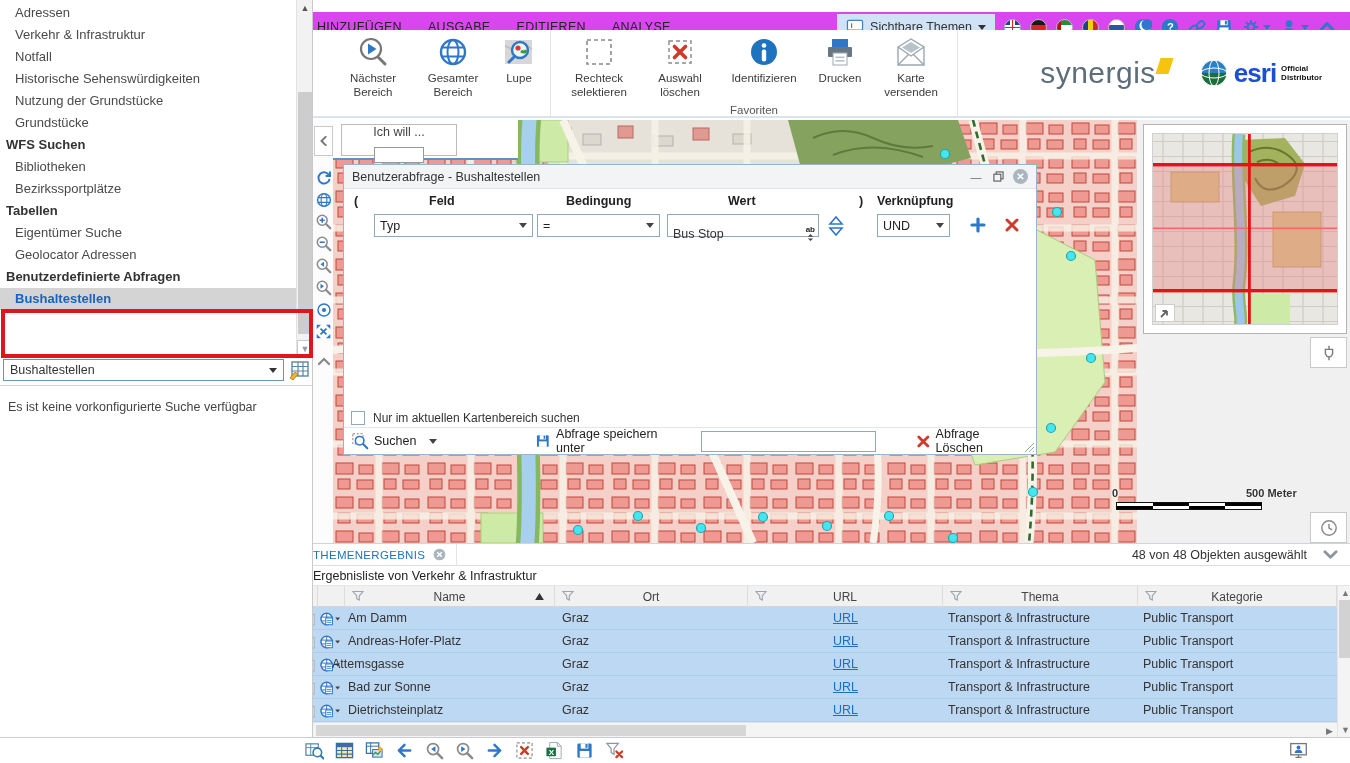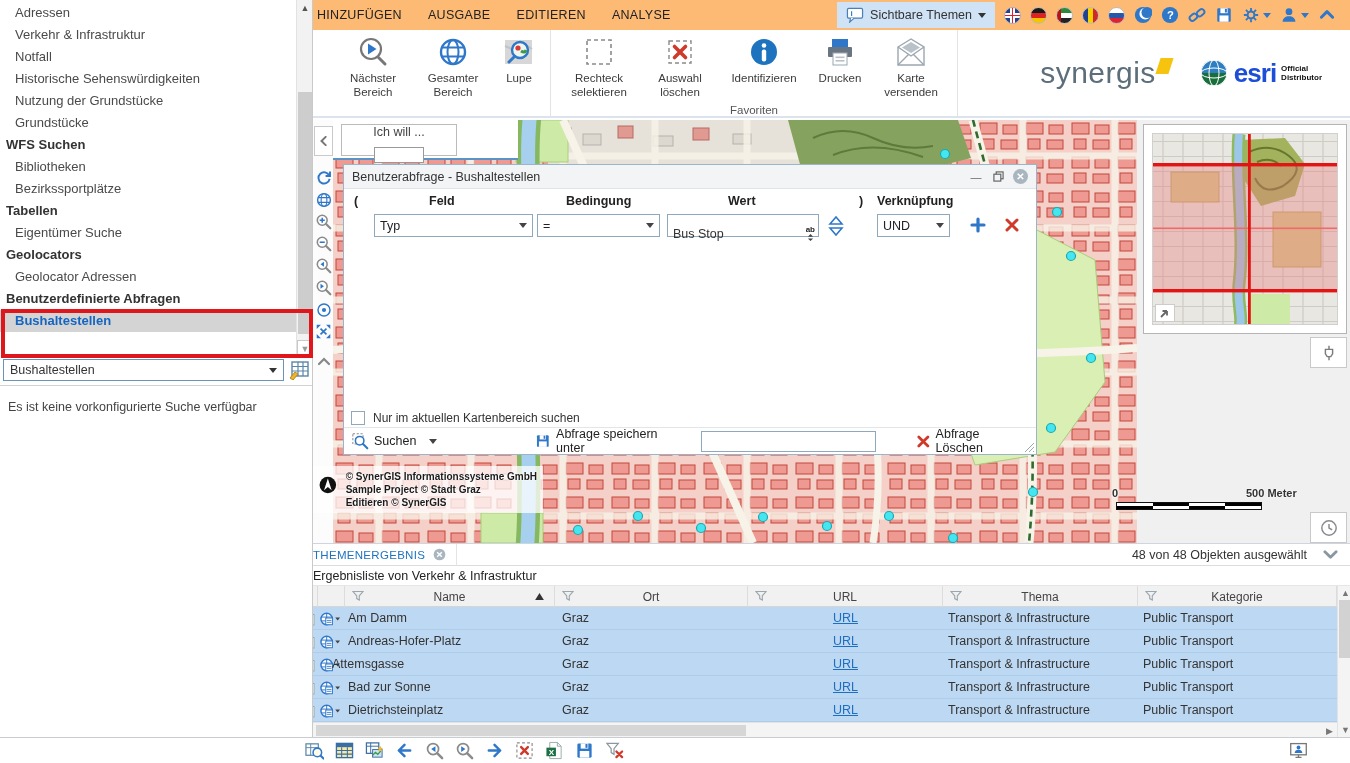--- a/index.html
+++ b/index.html
@@ -1,21 +1,21 @@
 <!DOCTYPE html>
 <html style="width:1350px;height:763px"><head>
 <meta charset="utf-8">
 <style>
   * { box-sizing: border-box; margin: 0; padding: 0; }
   html,body { width:1350px; height:763px; overflow:hidden; }
   body { font-family:"Liberation Sans", sans-serif; background:#fff; color:#333; }
   #app { position:relative; width:1350px; height:763px; background:#fff; }
 
   
-  #ribbon-tabs { position:absolute; left:300px; top:0; right:0; height:30px; background:#fdba74; display:flex; align-items:center;text-align:right; }
+  #ribbon-tabs { position:absolute; left:300px; top:12px; right:0; height:30px; background:#d946ef; display:flex; align-items:center;text-align:right; }
   #ribbon-tabs .tabs { display:flex; gap:26px; margin-left:17px; }
   .rtab { font-size:12.5px; color:#222; letter-spacing:.3px; cursor:pointer; }
   .tab-right { margin-left:auto; display:flex; align-items:center; gap:9px; padding-right:14px; }
   .vthemes { display:flex; align-items:center; gap:6px; background:#cfe2f6; height:26px; padding:0 9px; font-size:12.5px; color:#333; cursor:pointer; }
   .flag { width:17px; height:17px; border-radius:50%; display:inline-block; border:1px solid #bbb; }
   .flag-uk { background:
       linear-gradient(0deg, transparent 44%, #d23 44% 56%, transparent 56%),
       linear-gradient(90deg, transparent 44%, #d23 44% 56%, transparent 56%),
       linear-gradient(0deg, transparent 36%, #fff 36% 64%, transparent 64%),
       linear-gradient(90deg, transparent 36%, #fff 36% 64%, transparent 64%),
@@ -396,35 +396,20 @@
     </svg>
   </div>
 
   <div id="ichwill-strip">
     <div id="ichwill-box">
       <span class="lbl">Ich will ...</span>
       <input id="ichwill-input" value="" style="">
     </div>
   </div>
 
-  <div id="attribution">
-    <svg width="30" height="30" viewBox="0 0 30 30">
-        <circle cx="15" cy="15" r="14" fill="#111"></circle>
-        <path d="M15 4L21.5 24 15 18.5 8.5 24Z" fill="#fff"></path>
-      </svg>
-    <div class="att-lines">
-
-        <span>© SynerGIS Informationssysteme GmbH</span>
-
-        <span>Sample Project © Stadt Graz</span>
-
-        <span>Editieren © SynerGIS</span>
-
-    </div>
-  </div>
 
   <div id="map-tools">
     <div class="mt-btn mt-box" style="top:6px">
       <svg width="10" height="10" viewBox="0 0 12 12">
           <path d="M8 1L3 6l5 5" fill="none" stroke="#777" stroke-width="2.4" stroke-linecap="round"></path>
         </svg>
     </div>
     <div class="mt-btn" style="top:48px">
       <svg width="16" height="16" viewBox="0 0 20 20">
           <path d="M16.5 7A7 7 0 1 0 17 11" fill="none" stroke="#2e77c9" stroke-width="2.4"></path>
@@ -637,21 +622,20 @@
         <div class="tree-item header">WFS Suchen</div>
 
         <div class="tree-item item">Bibliotheken</div>
 
         <div class="tree-item item">Bezirkssportplätze</div>
 
         <div class="tree-item header">Tabellen</div>
 
         <div class="tree-item item">Eigentümer Suche</div>
 
-        <div class="tree-item header">Geolocators</div>
 
         <div class="tree-item item">Geolocator Adressen</div>
 
         <div class="tree-item header">Benutzerdefinierte Abfragen</div>
 
         <div class="tree-item item selected">Bushaltestellen</div>
 
     </div>
     <div id="tree-scroll">
       <div class="scroll-arrow">▲</div>

